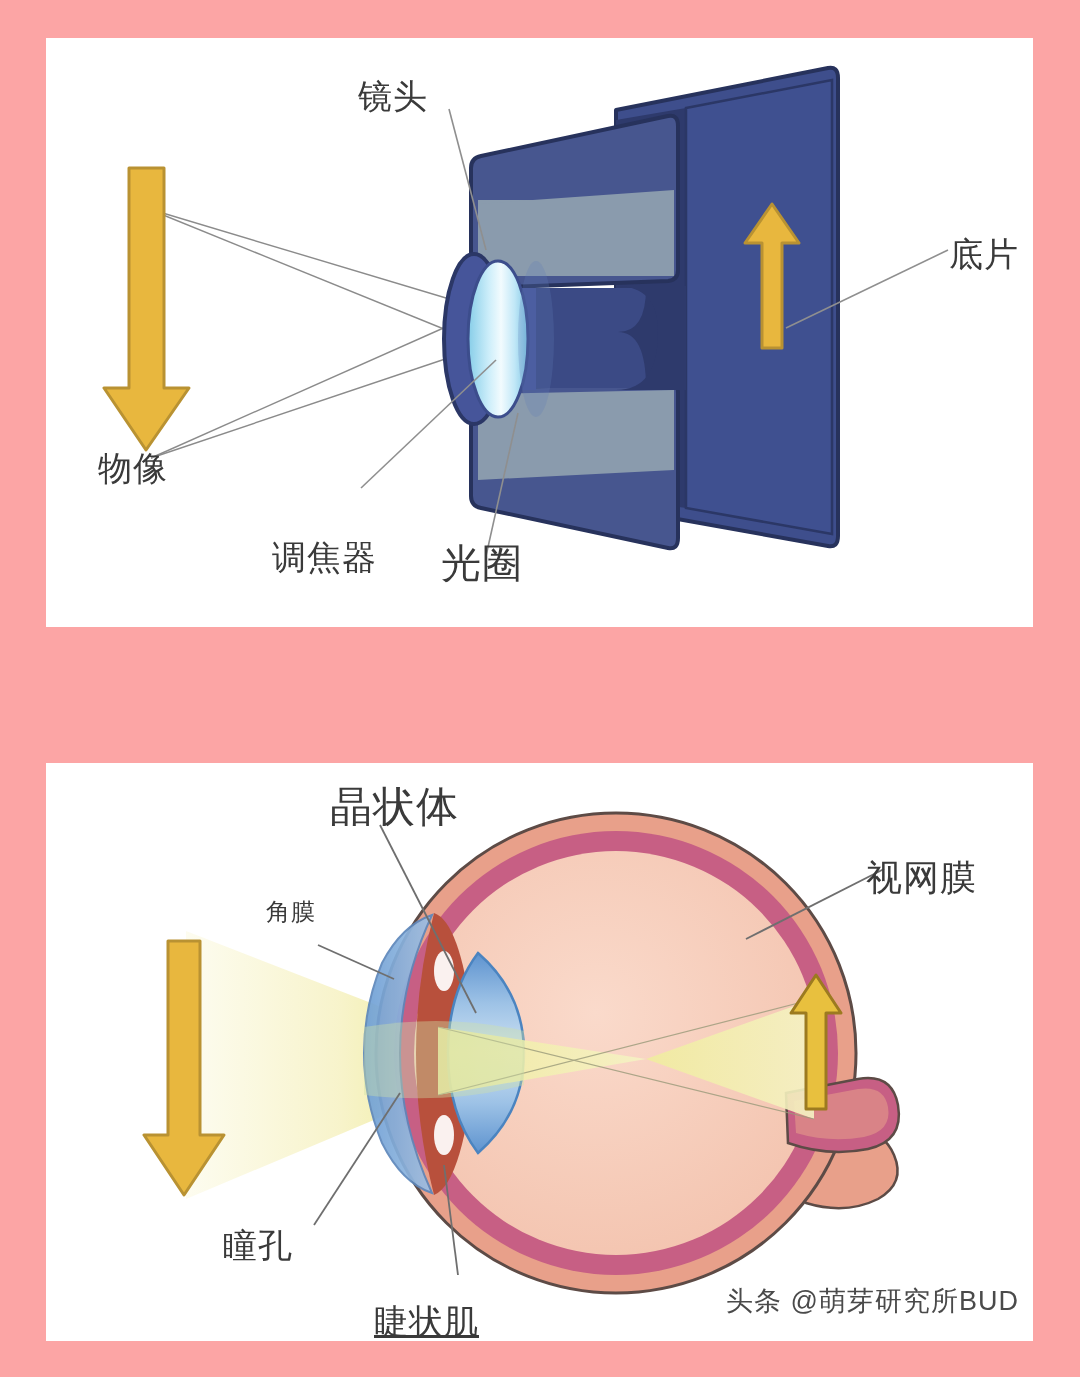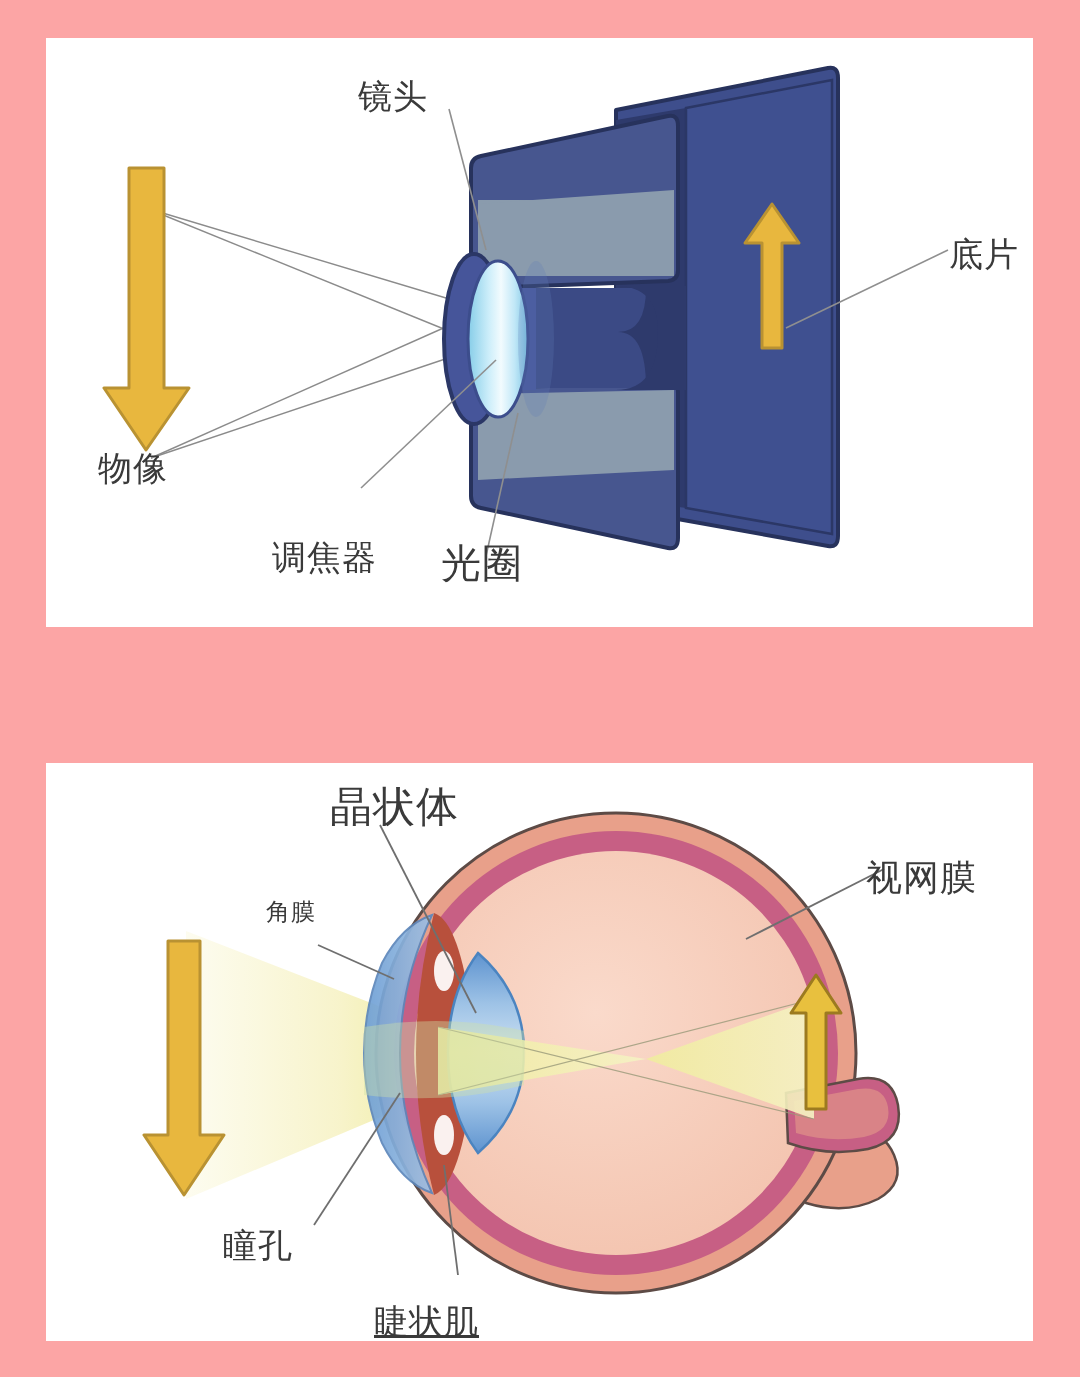--- a/index.html
+++ b/index.html
@@ -246,15 +246,16 @@
         <path d="M 412 512 L 398 402"></path>
       </g>
     </svg>
 
     <div class="lbl" style="left:284px; top:16px; font-size:42px;">晶状体</div>
     <div class="lbl" style="left:820px; top:91px; font-size:36px;">视网膜</div>
     <div class="lbl" style="left:220px; top:133px; font-size:24px;">角膜</div>
     <div class="lbl" style="left:177px; top:460px; font-size:34px;">瞳孔</div>
     <div class="lbl" style="left:328px; top:536px; font-size:34px;text-decoration:underline;">睫状肌</div>
 
+    <div class="watermark">头条 @萌芽研究所BUD</div>
   </div>
 
 </div>
 
 </body></html>

